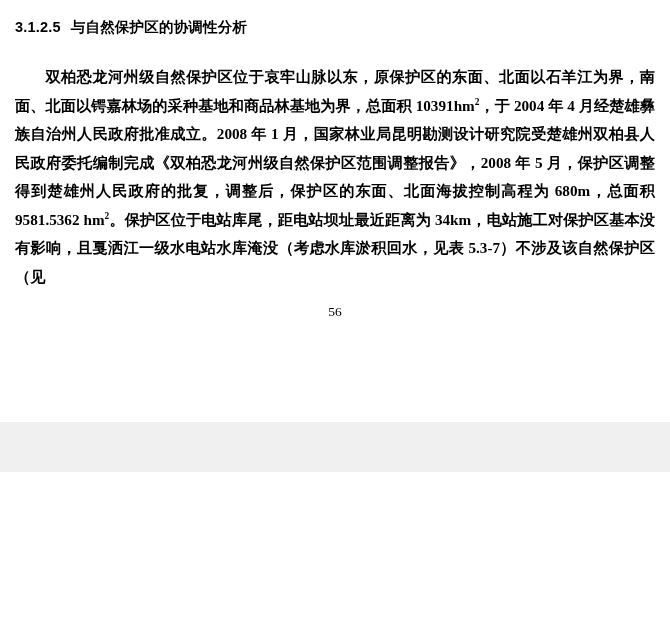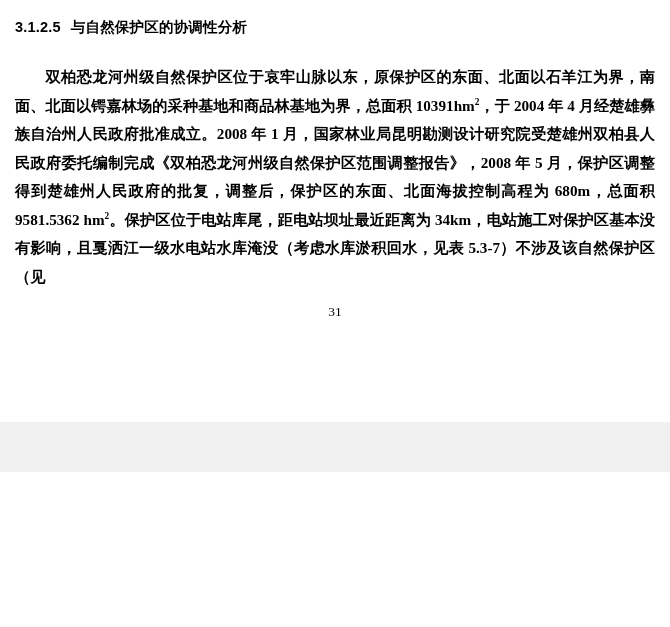--- a/index.html
+++ b/index.html
@@ -100,21 +100,21 @@
 <div class="page">
 
   <div class="page-top">
 
     <div class="heading">
       <span class="num">3.1.2.5</span><span>与自然保护区的协调性分析</span>
     </div>
 
     <p class="body-text"><span>双柏恐龙河州级自然保护区位于哀牢山脉以东，原保护区的东面、北面以石羊江为界，南面、北面以锷嘉林场的采种基地和商品林基地为界，总面积 10391hm</span><sup>2</sup><span>，于 2004 年 4 月经楚雄彝族自治州人民政府批准成立。2008 年 1 月，国家林业局昆明勘测设计研究院受楚雄州双柏县人民政府委托编制完成《双柏恐龙河州级自然保护区范围调整报告》，2008 年 5 月，保护区调整得到楚雄州人民政府的批复，调整后，保护区的东面、北面海拔控制高程为 680m，总面积 9581.5362 hm</span><sup>2</sup><span>。保护区位于电站库尾，距电站坝址最近距离为 34km，电站施工对保护区基本没有影响，且戛洒江一级水电站水库淹没（考虑水库淤积回水，见表 5.3-7）不涉及该自然保护区（见</span></p>
 
-    <div class="page-number">31</div>
+    <div class="page-number">56</div>
 
   </div>
 
   <div class="gap"></div>
 
   <div class="page-bottom">
 
     
 
     

